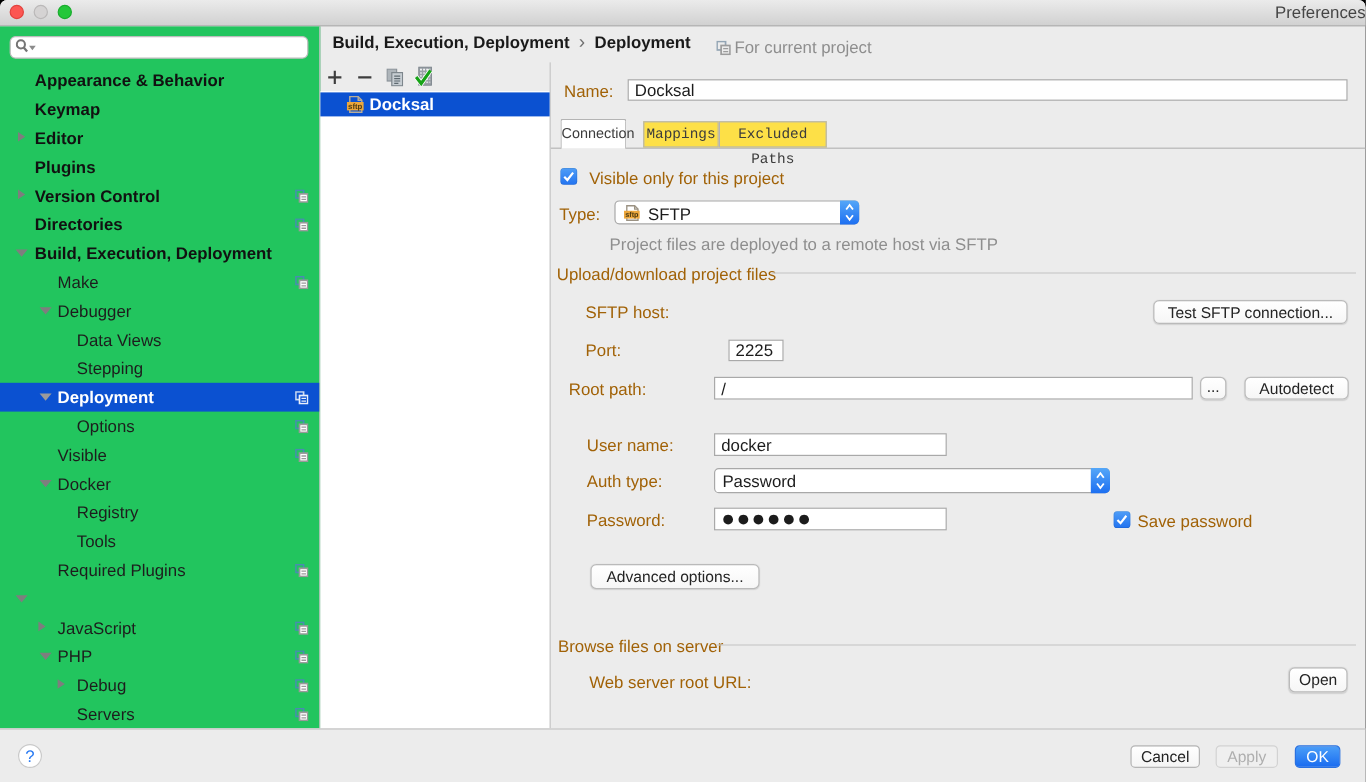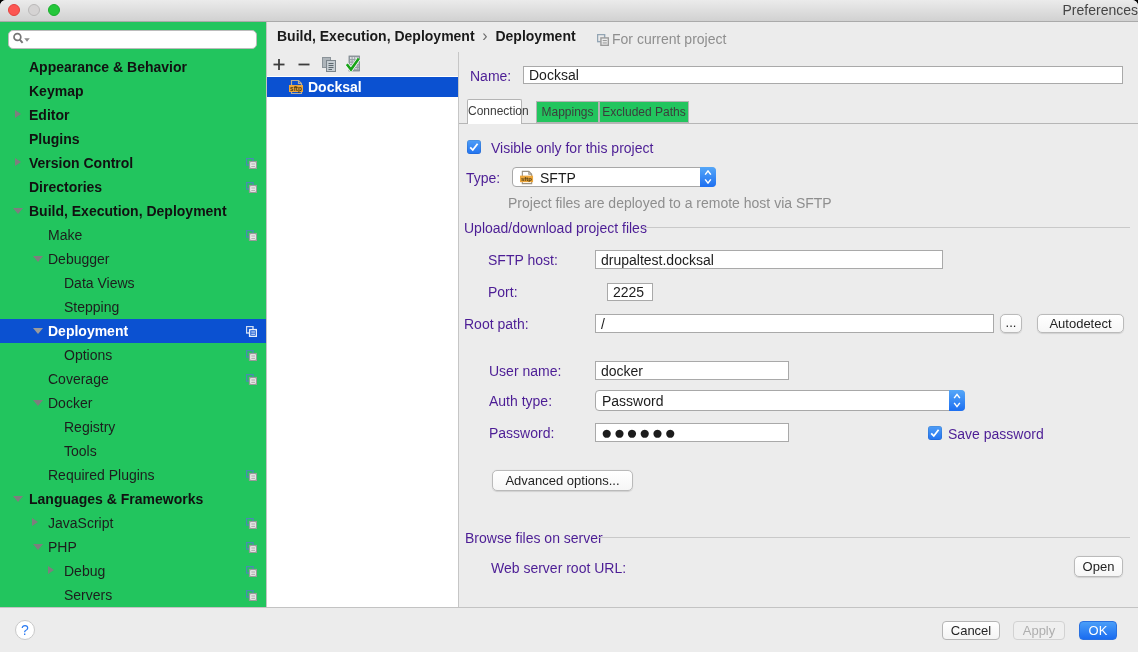--- a/index.html
+++ b/index.html
@@ -24,31 +24,31 @@
 .sico { position:absolute; left:246px; top:7px; }
 
 .midlist { position:absolute; left:267px; top:76px; width:191px; height:531px; background:#fff; }
 .divider { position:absolute; left:458px; top:52px; width:1px; height:555px; background:#c6c6c6; }
 .docksal { position:absolute; left:267px; top:77px; width:191px; height:20px; background:#0b51d1; color:#fff; font-weight:bold; font-size:14px; line-height:20px; }
 
 .crumbs { position:absolute; left:277px; top:21px; height:29px; line-height:29px; font-size:14px; font-weight:bold; color:#1a1a1a; white-space:nowrap; }
 
 .fld { position:absolute; background:#fff; border:1px solid #a9a9a9; font-size:14px; color:#1c1c1c; line-height:17px; padding-left:5px; white-space:nowrap; overflow:hidden; }
 .btn { position:absolute; background:linear-gradient(#ffffff,#f6f6f6); border:1px solid #bababa; border-radius:5px; font-size:13px; color:#242424; text-align:center; box-shadow:0 0.5px 1px rgba(0,0,0,.12); }
-.flabel { position:absolute; font-size:14px; color:#4c1d95; white-space:nowrap; }
+.flabel { position:absolute; font-size:14px; color:#a16207; white-space:nowrap; }
 .grey { color:#8e8e8e; }
 .secline { position:absolute; height:1px; background:#c9c9c9; }
 .cb { position:absolute; width:14px; height:14px; border-radius:3px; background:linear-gradient(#4f9ef7,#2273f0); box-shadow:inset 0 0 0 0.5px rgba(0,0,0,.15); }
 .cb svg { position:absolute; left:1px; top:2px; }
 .dd { position:absolute; background:#fff; border:1px solid #a8a8a8; border-radius:4px; font-size:14px; color:#1c1c1c; }
 .stepper { position:absolute; right:-1px; top:-1px; width:16px; overflow:hidden; border-radius:0 4px 4px 0; background:linear-gradient(#55a7f8,#1d6ff1); }
 
 .tab { position:absolute; border:1px solid #b4b4b4; font-size:12px; color:#3c3c3c; text-align:center; }
 .tab.on { background:#fff; border-bottom:none; z-index:3; }
-.tab.off { background:#22c55e; z-index:1; }
+.tab.off { background:#fde047; z-index:1;font-family:Liberation Mono, monospace; }
 .tabline { position:absolute; left:459px; top:123px; width:679px; height:1px; background:#b6b6b6; z-index:0; }
 
 .footer { position:absolute; left:0; top:607px; width:1138px; height:45px; background:#ececec; border-top:1px solid #c3c3c3; }
 .fbtn { position:absolute; top:14px; height:19px; border-radius:4px; font-size:13px; line-height:18px; text-align:center; }
 </style>
 </head>
 <body>
 <div class="win">
   <div class="titlebar">
     <div class="light" style="left:8px; background:#fc5652; border:0.5px solid #e2423e;"></div>
@@ -134,21 +134,21 @@
     <div class="row" style="top:288px;">
           <span class="lbl" style="left:64px;">Options</span>
           <svg class="sico" width="11" height="11" viewBox="0 0 11 11">
             <rect x="0.5" y="0.5" width="6.5" height="6.5" fill="none" stroke="#4a8bb2" stroke-width="1.4"></rect>
             <rect x="3.6" y="3.6" width="6.8" height="6.8" fill="#ffffff" stroke="#9a9a9a" stroke-width="1.4"></rect>
             <line x1="5.2" y1="6" x2="9" y2="6" stroke="#9a9a9a" stroke-width="1.1"></line>
             <line x1="5.2" y1="8.2" x2="9" y2="8.2" stroke="#9a9a9a" stroke-width="1.1"></line>
           </svg>
         </div>
     <div class="row" style="top:312px;">
-          <span class="lbl" style="left:48px;">Coverage</span>
+          <span class="lbl" style="left:48px;">Visible</span>
           <svg class="sico" width="11" height="11" viewBox="0 0 11 11">
             <rect x="0.5" y="0.5" width="6.5" height="6.5" fill="none" stroke="#4a8bb2" stroke-width="1.4"></rect>
             <rect x="3.6" y="3.6" width="6.8" height="6.8" fill="#ffffff" stroke="#9a9a9a" stroke-width="1.4"></rect>
             <line x1="5.2" y1="6" x2="9" y2="6" stroke="#9a9a9a" stroke-width="1.1"></line>
             <line x1="5.2" y1="8.2" x2="9" y2="8.2" stroke="#9a9a9a" stroke-width="1.1"></line>
           </svg>
         </div>
     <div class="row" style="top:336px;">
           <span class="arr-d" style="left:33px;"></span>
           <span class="lbl" style="left:48px;">Docker</span>
@@ -163,21 +163,20 @@
           <span class="lbl" style="left:48px;">Required Plugins</span>
           <svg class="sico" width="11" height="11" viewBox="0 0 11 11">
             <rect x="0.5" y="0.5" width="6.5" height="6.5" fill="none" stroke="#4a8bb2" stroke-width="1.4"></rect>
             <rect x="3.6" y="3.6" width="6.8" height="6.8" fill="#ffffff" stroke="#9a9a9a" stroke-width="1.4"></rect>
             <line x1="5.2" y1="6" x2="9" y2="6" stroke="#9a9a9a" stroke-width="1.1"></line>
             <line x1="5.2" y1="8.2" x2="9" y2="8.2" stroke="#9a9a9a" stroke-width="1.1"></line>
           </svg>
         </div>
     <div class="row bold" style="top:432px;">
           <span class="arr-d" style="left:13px;"></span>
-          <span class="lbl" style="left:29px;">Languages &amp; Frameworks</span>
         </div>
     <div class="row" style="top:456px;">
           <span class="arr-r" style="left:32px;"></span>
           <span class="lbl" style="left:48px;">JavaScript</span>
           <svg class="sico" width="11" height="11" viewBox="0 0 11 11">
             <rect x="0.5" y="0.5" width="6.5" height="6.5" fill="none" stroke="#4a8bb2" stroke-width="1.4"></rect>
             <rect x="3.6" y="3.6" width="6.8" height="6.8" fill="#ffffff" stroke="#9a9a9a" stroke-width="1.4"></rect>
             <line x1="5.2" y1="6" x2="9" y2="6" stroke="#9a9a9a" stroke-width="1.1"></line>
             <line x1="5.2" y1="8.2" x2="9" y2="8.2" stroke="#9a9a9a" stroke-width="1.1"></line>
           </svg>
@@ -281,31 +280,31 @@
       <span style="position:absolute;left:27px;top:1px;line-height:18px;">SFTP</span>
       <span class="stepper" style="height:20px;"><svg width="16" height="20" viewBox="0 0 17 20">
           <path d="M5.5 7.500000 L8.5 3.500000 L11.5 7.500000" fill="none" stroke="#fff" stroke-width="1.6"></path>
           <path d="M5.5 12.500000 L8.5 16.500000 L11.5 12.500000" fill="none" stroke="#fff" stroke-width="1.6"></path>
         </svg></span>
     </div>
   <span class="flabel grey" style="left:508px;top:195px;">Project files are deployed to a remote host via SFTP</span>
   <span class="flabel" style="left:464px;top:220px;">Upload/download project files</span>
   <div class="secline" style="left:643px;top:227px;width:487px;"></div>
   <span class="flabel" style="left:488px;top:252px;">SFTP host:</span>
-  <div class="fld" style="left:595px;top:250px;width:348px;height:19px;line-height:18px;">drupaltest.docksal</div>
+  <div class="btn" style="left:961px;top:250px;width:162px;height:20px;line-height:19px;">Test SFTP connection...</div>
   <span class="flabel" style="left:488px;top:284px;">Port:</span>
   <div class="fld" style="left:595px;top:283px;width:46px;height:18px;line-height:17px;margin-left:12px;">2225</div>
-  <span class="flabel" style="left:464px;top:316px;">Root path:</span>
+  <span class="flabel" style="left:474px;top:316px;">Root path:</span>
   <div class="fld" style="left:595px;top:314px;width:399px;height:19px;line-height:18px;">/</div>
   <div class="btn" style="left:1000px;top:314px;width:22px;height:19px;line-height:15px;">...</div>
   <div class="btn" style="left:1037px;top:314px;width:87px;height:19px;line-height:18px;">Autodetect</div>
   <span class="flabel" style="left:489px;top:363px;">User name:</span>
   <div class="fld" style="left:595px;top:361px;width:194px;height:19px;line-height:18px;">docker</div>
   <span class="flabel" style="left:489px;top:393px;">Auth type:</span>
-  <div class="dd" style="left:595px;top:390px;width:370px;height:21px;">
+  <div class="dd" style="left:595px;top:390px;width:330px;height:21px;">
       <span style="position:absolute;left:6px;top:1px;line-height:19px;">Password</span>
       <span class="stepper" style="height:21px;"><svg width="16" height="21" viewBox="0 0 17 21">
           <path d="M5.5 8.000000 L8.5 4.000000 L11.5 8.000000" fill="none" stroke="#fff" stroke-width="1.6"></path>
           <path d="M5.5 13.000000 L8.5 17.000000 L11.5 13.000000" fill="none" stroke="#fff" stroke-width="1.6"></path>
         </svg></span>
     </div>
   <span class="flabel" style="left:489px;top:425px;">Password:</span>
   <div class="fld" style="left:595px;top:423px;width:194px;height:19px;line-height:18px;"><span style="font-size:19px;letter-spacing:1.2px;line-height:17px;display:inline-block;vertical-align:top;">●●●●●●</span></div>
   <span class="cb" style="left:928px;top:426px;">
       <svg width="12" height="11" viewBox="0 0 12 11">

